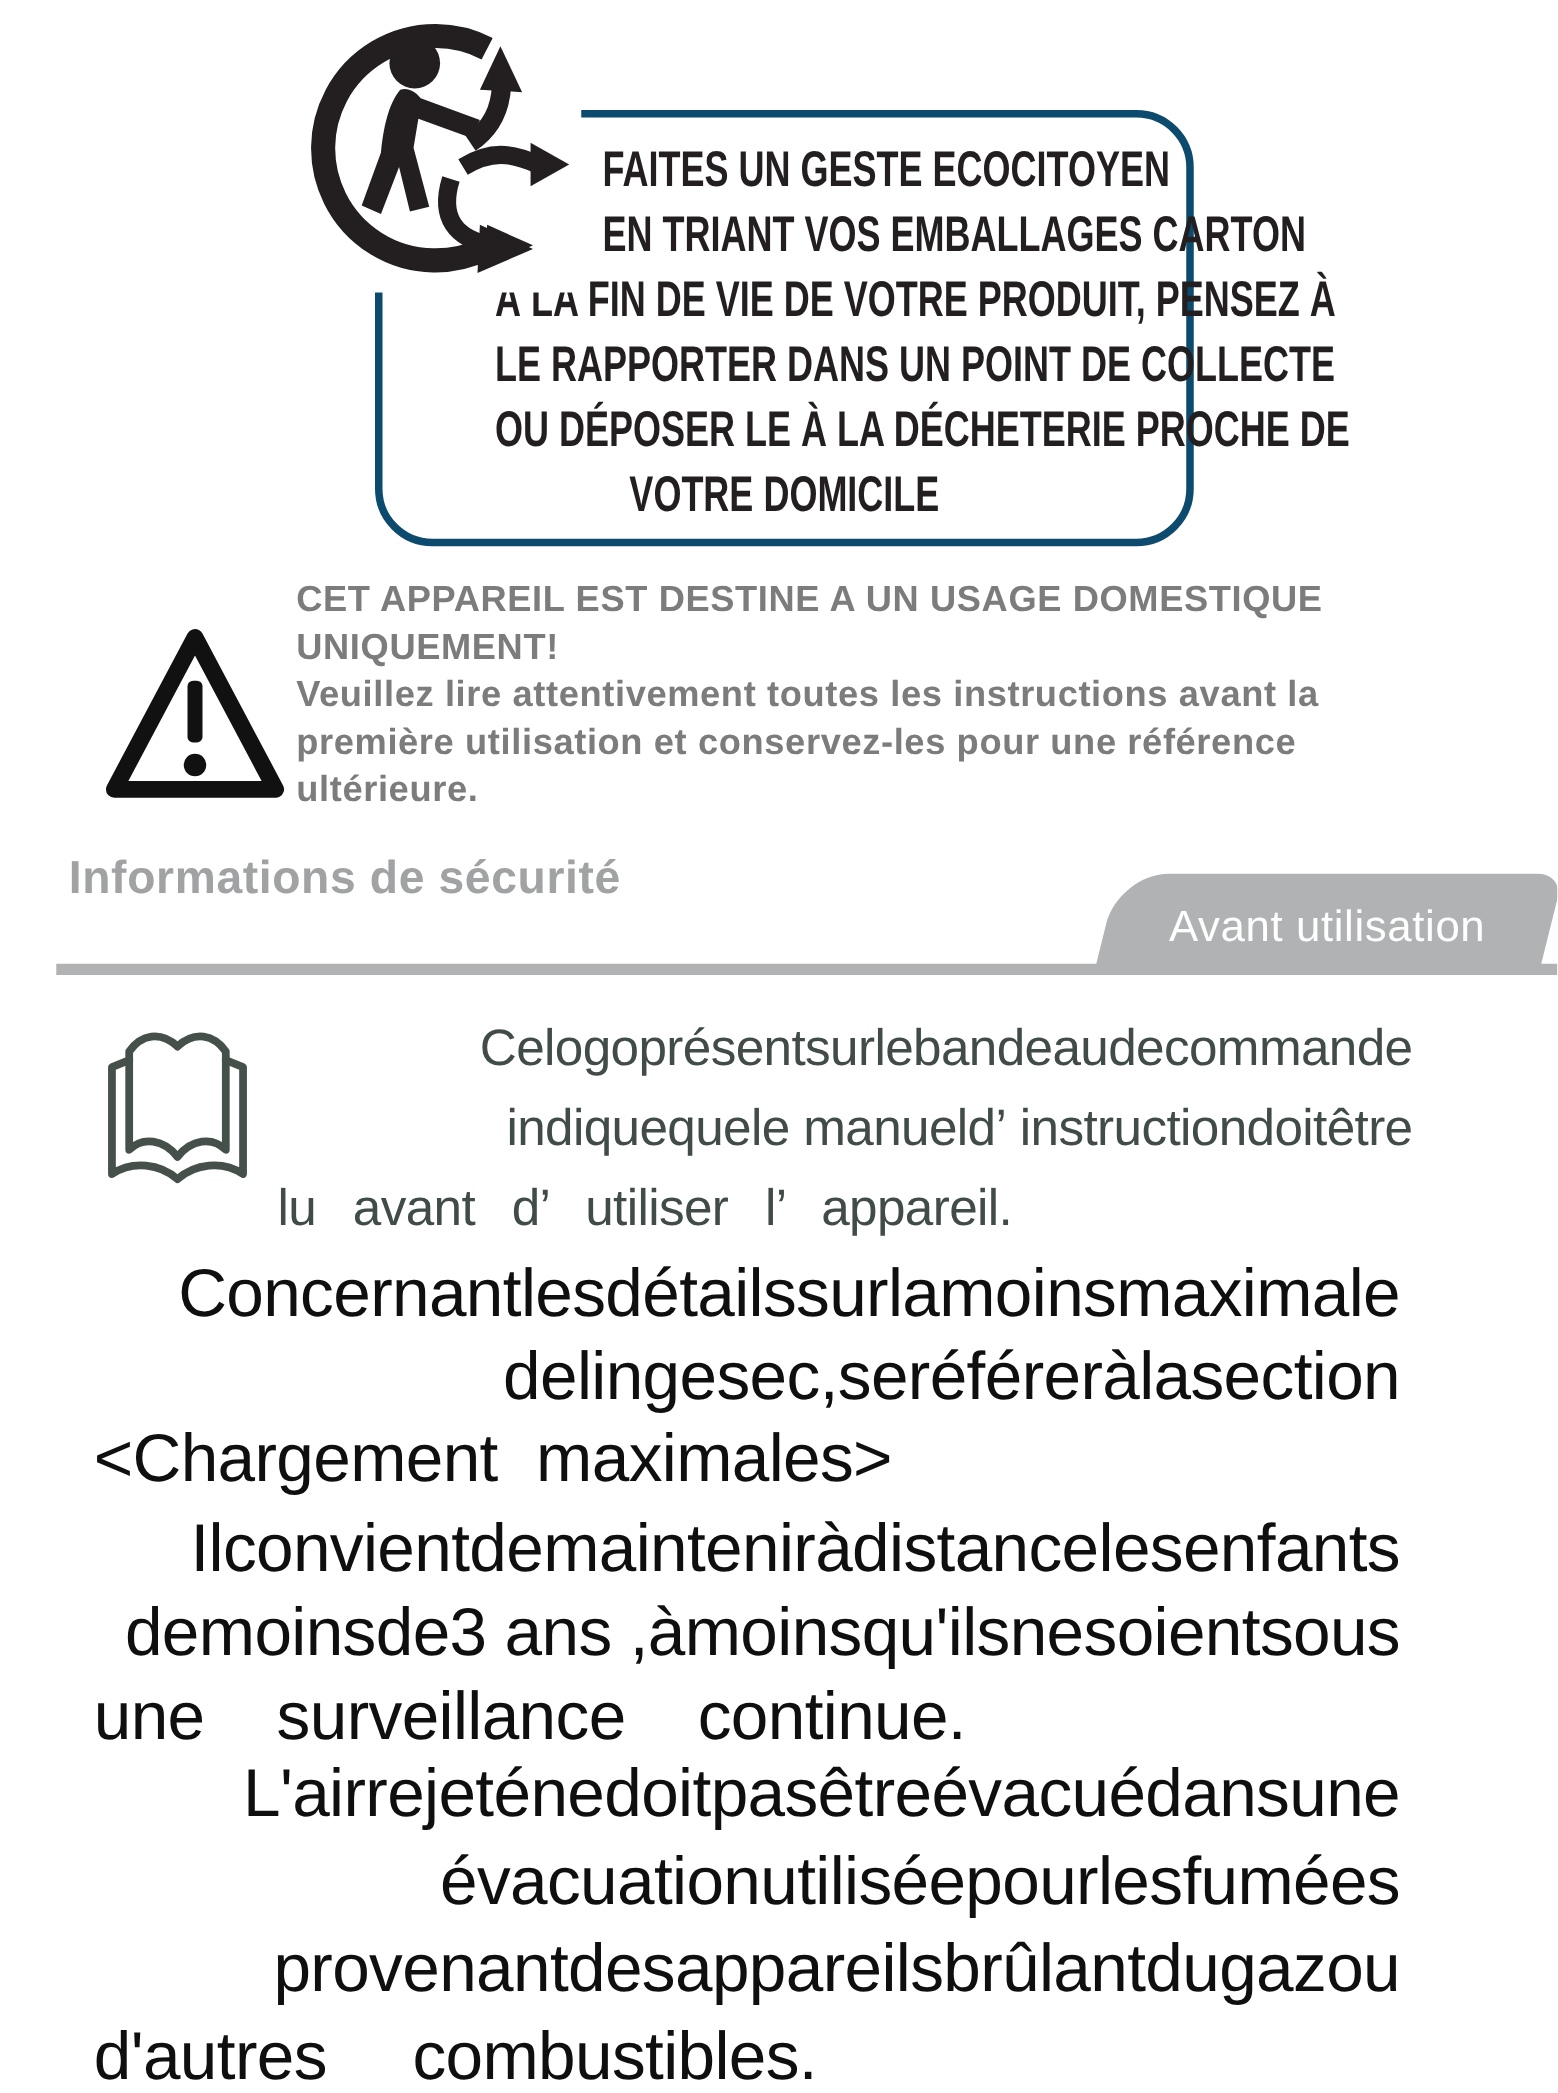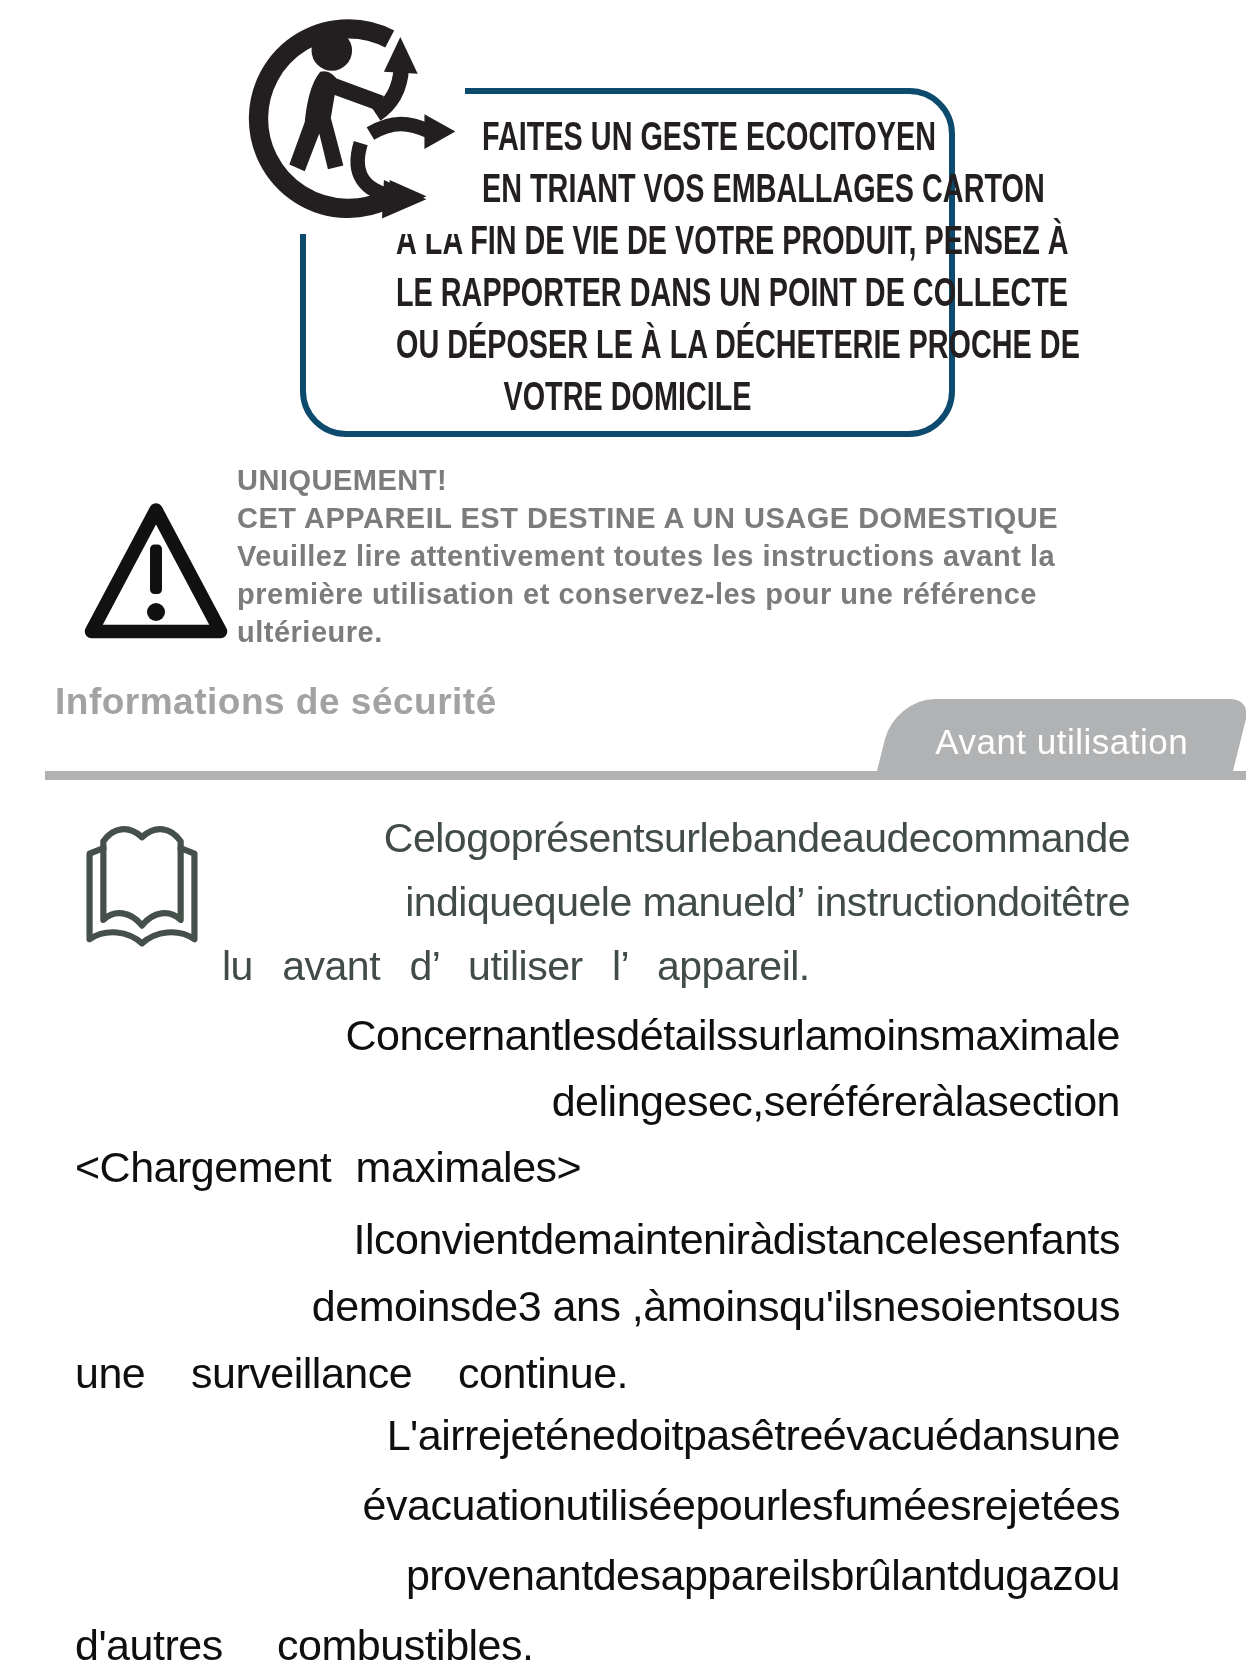--- a/index.html
+++ b/index.html
@@ -41,21 +41,21 @@
   }
   
   .book-icon{position:absolute;left:72px;top:815px;width:140px;height:138px;}
   .para{position:absolute;}
   .para .line{white-space:nowrap;}
   .para .line.justify{display:flex;justify-content:flex-end;white-space:normal;}
   .manual-note{
     left:222px;top:806px;width:908px;font-size:41px;line-height:64px;color:#414c49;
     font-weight:300;letter-spacing:-0.5px;
   }
-  .body-para{font-size:43px;letter-spacing:-0.5px;color:#0f0f0f;}
+  .body-para{font-size:54px;letter-spacing:-0.5px;color:#0f0f0f;}
   .para-loading{left:75px;top:1002px;width:1045px;line-height:66px;}
   .para-children{left:75px;top:1206px;width:1045px;line-height:67px;}
   .para-air{left:75px;top:1400px;width:1045px;line-height:70px;}
 </style>
 </head>
 <body>
 
 <div class="page">
 
   <div class="bubble">
@@ -83,22 +83,22 @@
       </g>
     </svg>
   </div>
 
   <svg class="warn-triangle" viewBox="0 0 100 100">
     <polygon points="50,8 93,89 7,89" fill="#ffffff" stroke="#111111" stroke-width="9" stroke-linejoin="round"></polygon>
     <rect x="46" y="31" width="8" height="33" rx="3" fill="#111111"></rect>
     <circle cx="50" cy="76" r="6" fill="#111111"></circle>
   </svg>
   <div class="warning-text">
+      <div class="line">CET APPAREIL EST DESTINE A UN USAGE DOMESTIQUE</div>
       <div class="line">UNIQUEMENT!</div>
-      <div class="line">CET APPAREIL EST DESTINE A UN USAGE DOMESTIQUE</div>
       <div class="line">Veuillez lire attentivement toutes les instructions avant la</div>
       <div class="line">première utilisation et conservez-les pour une référence</div>
       <div class="line">ultérieure.</div>
     </div>
 
   <div class="section-title">Informations de sécurité</div>
   <div class="header-tab">
     <span class="tab-label">Avant utilisation</span>
   </div>
   <div class="header-rule"></div>
@@ -191,21 +191,20 @@
         <span>évacué</span>
         <span>dans</span>
         <span>une</span>
       </div>
       <div class="line justify">
         <span>évacuation</span>
         <span>utilisée</span>
         <span>pour</span>
         <span>les</span>
         <span>fumées</span>
-        <span>rejetées</span>
       </div>
       <div class="line justify">
         <span>provenant</span>
         <span>des</span>
         <span>appareils</span>
         <span>brûlant</span>
         <span>du</span>
         <span>gaz</span>
         <span>ou</span>
       </div>

